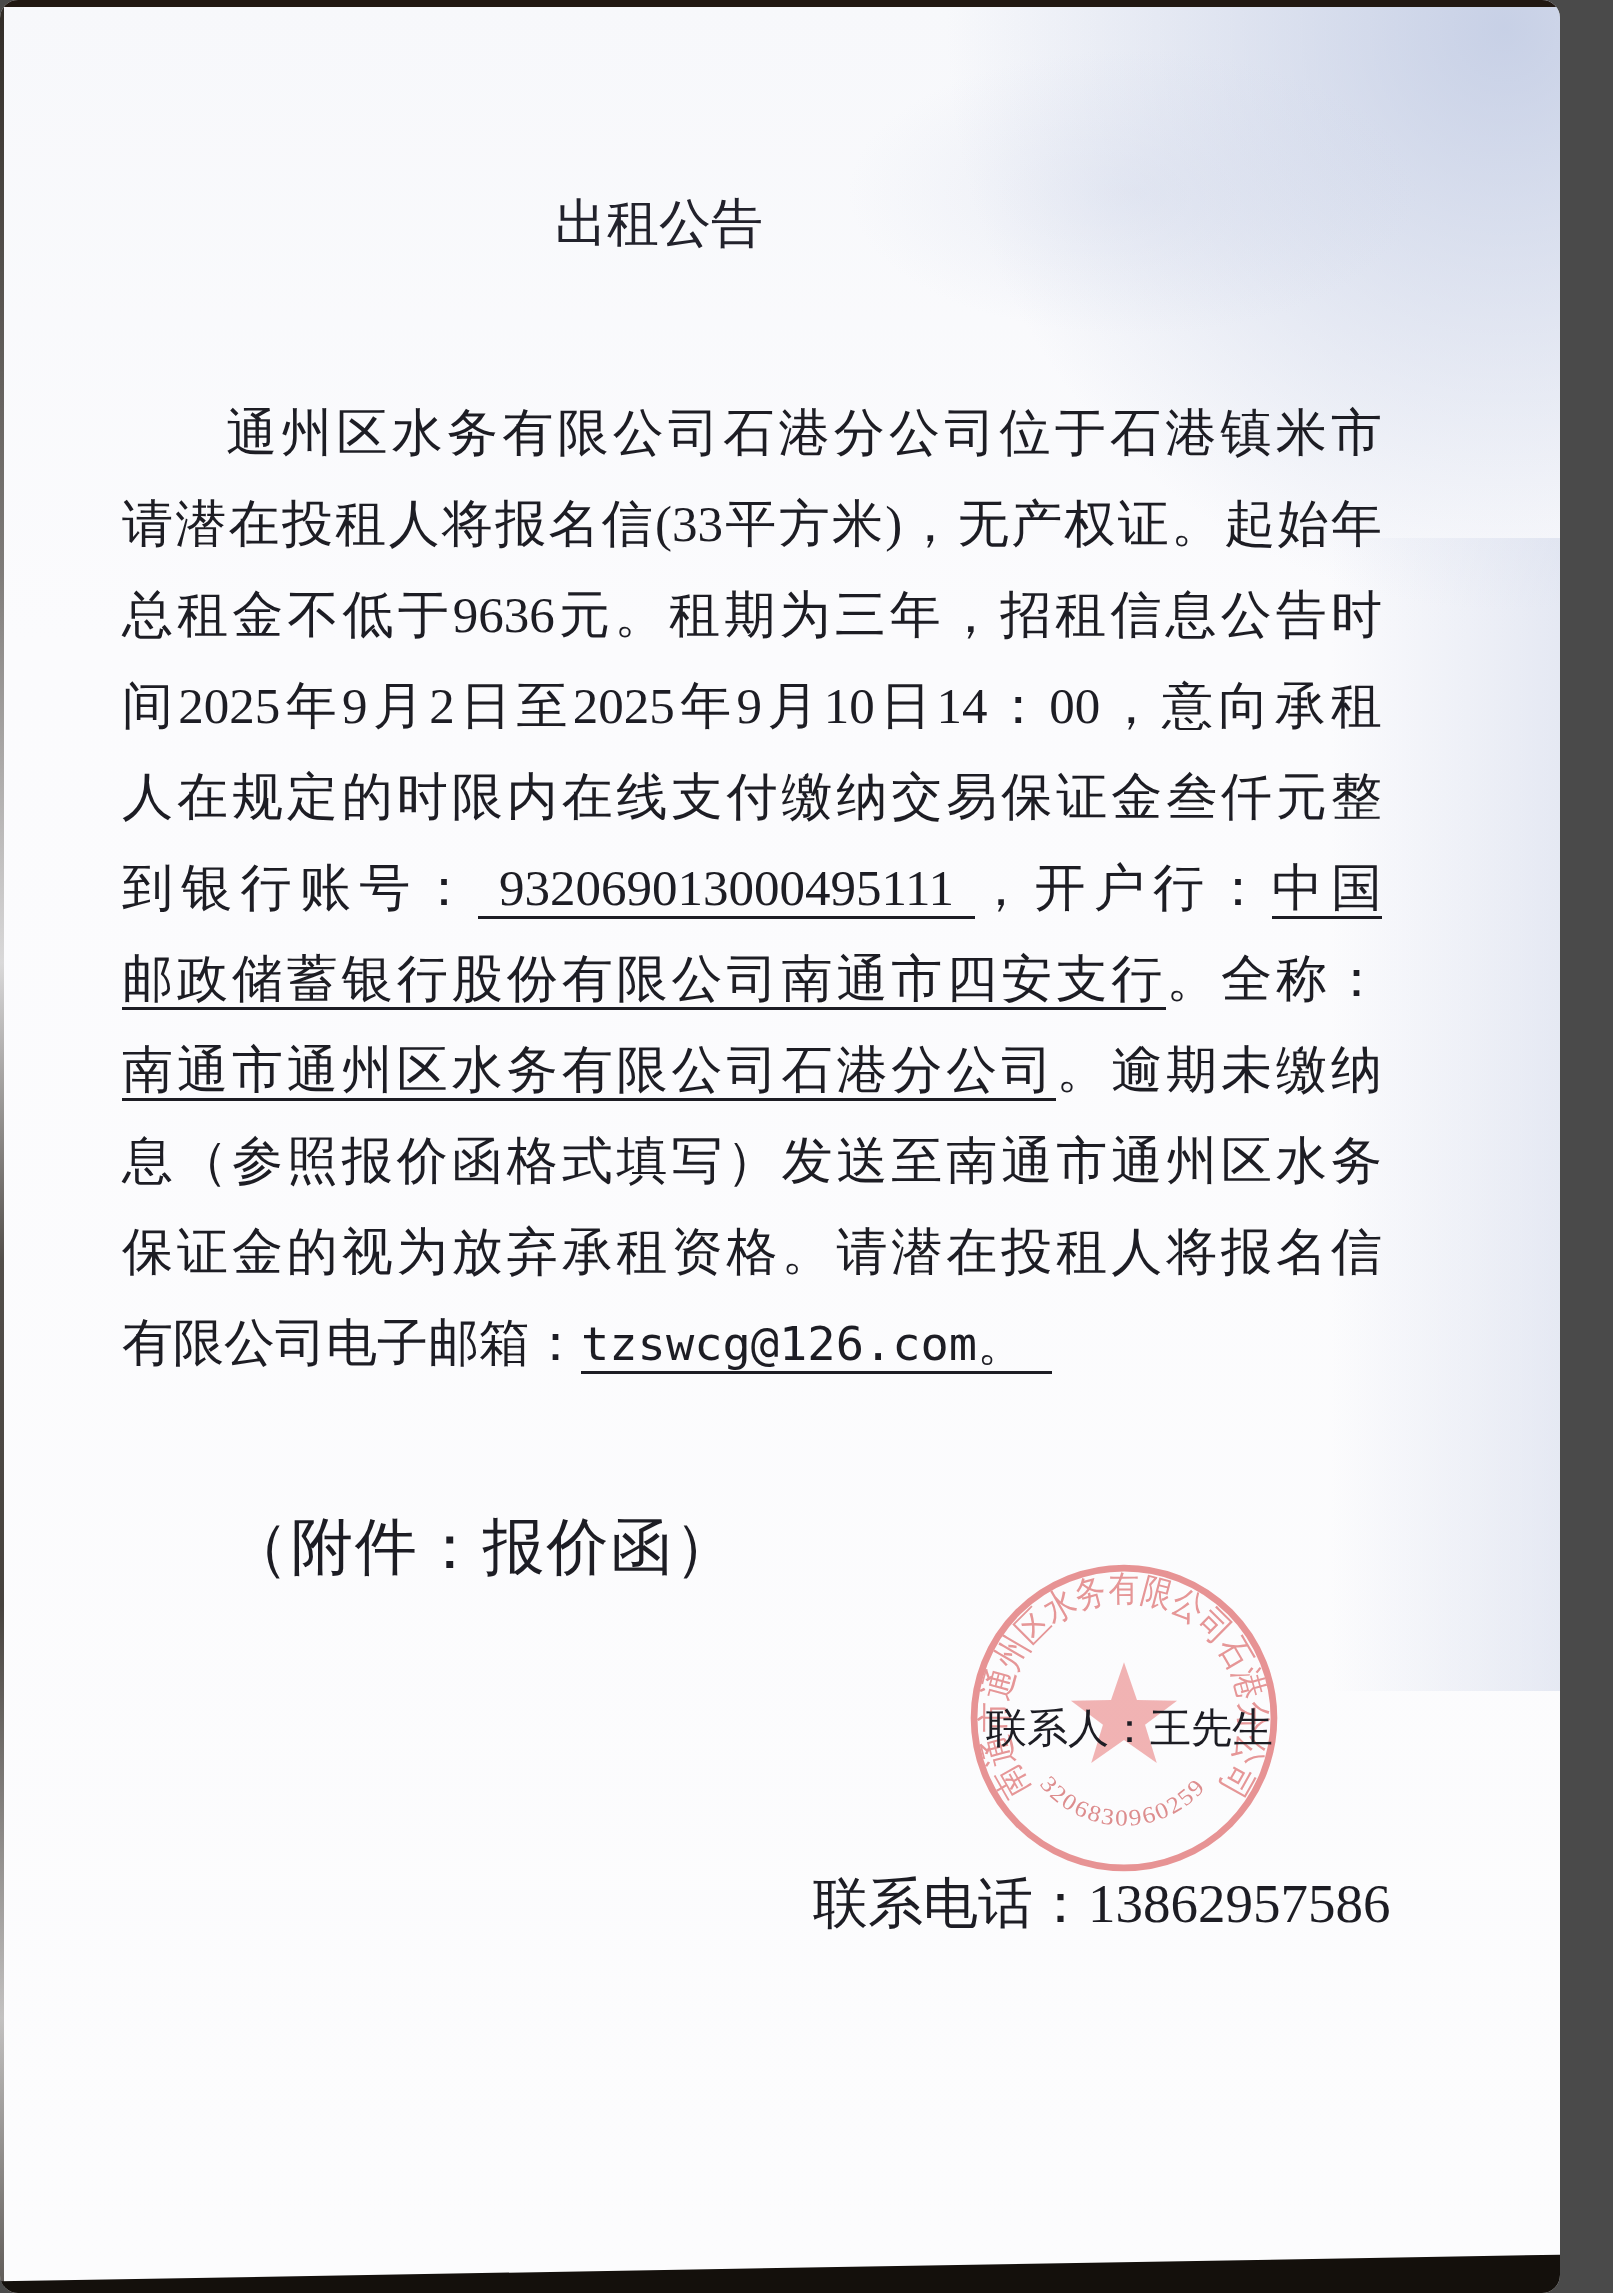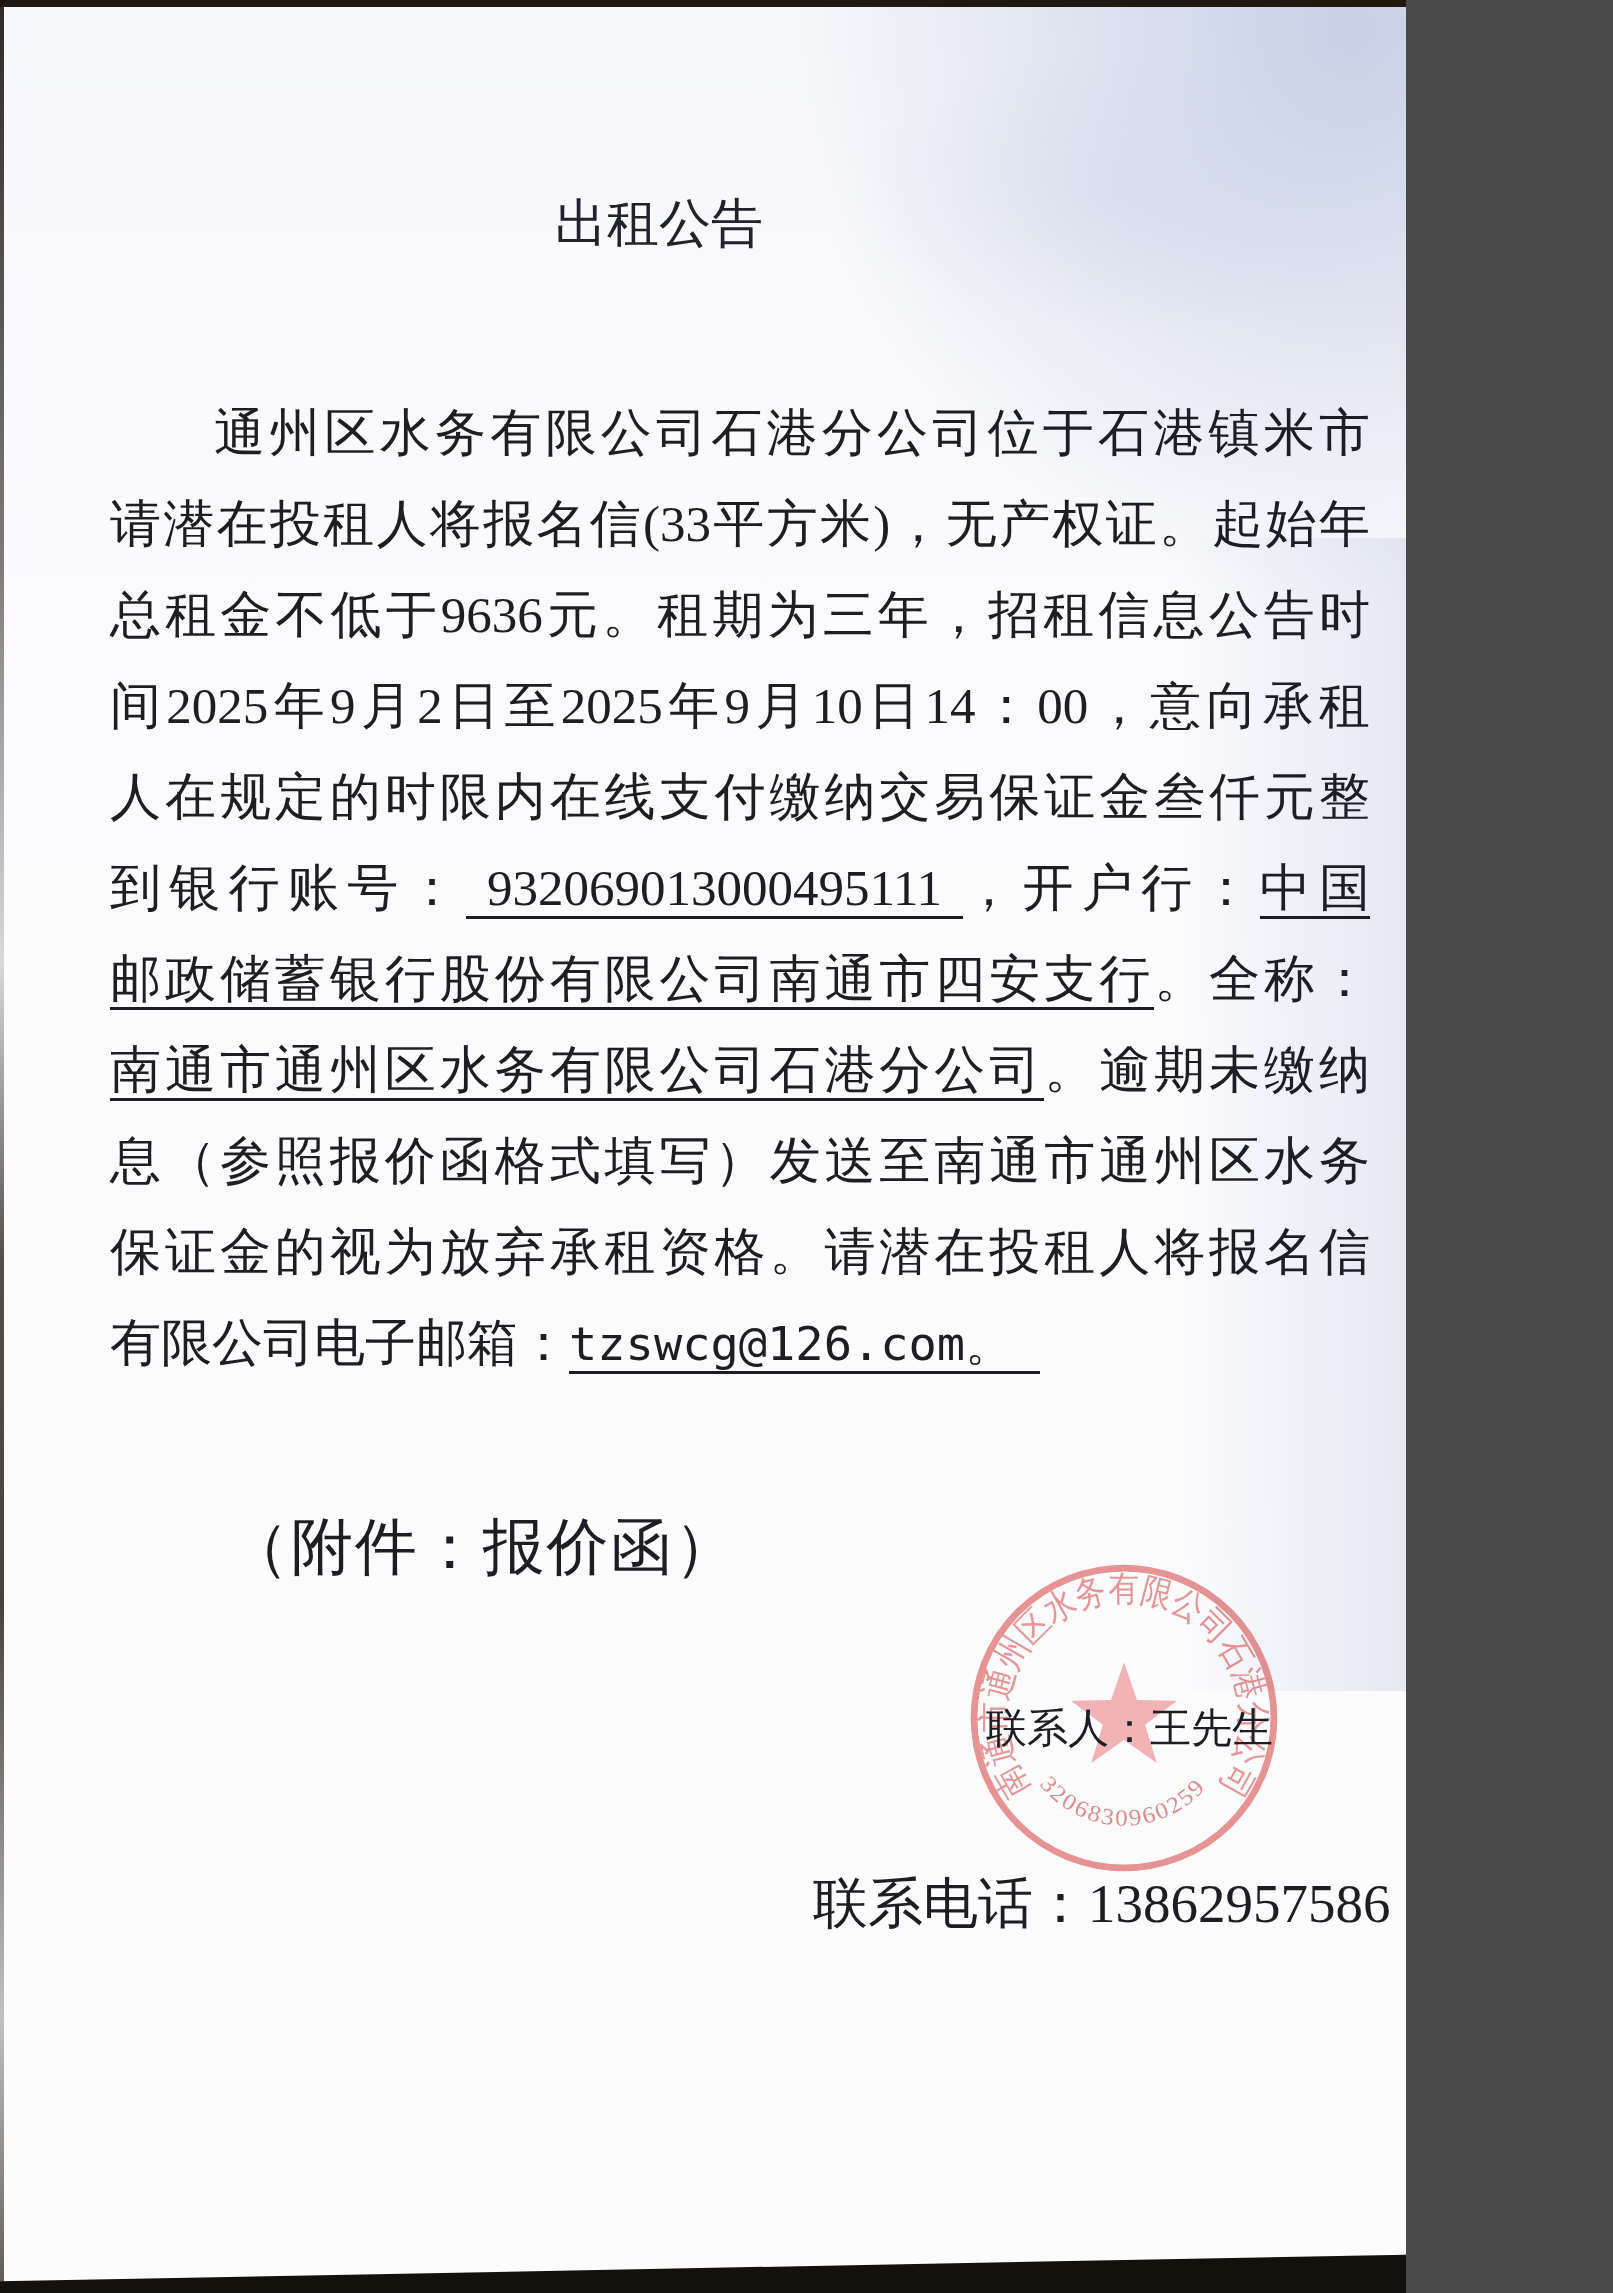--- a/index.html
+++ b/index.html
@@ -1,40 +1,41 @@
 <!DOCTYPE html>
 <html><head>
 <meta charset="utf-8">
 <style>
   html,body{margin:0;padding:0;background:#4a4a4a;}
   .page{
     position:relative;
-    width:1406px;height:2293px;
+    width:1560px;height:2293px;
     overflow:hidden;
     background:linear-gradient(180deg,#f7f8fb 0%,#fbfbfd 28%,#fcfcfd 100%);
     font-family:"Liberation Serif","DejaVu Serif",serif;
     color:#1d1d24;
+    border-radius:18px;
   }
   .shade-tr{position:absolute;top:0;right:0;width:692px;height:692px;
     background:radial-gradient(ellipse at 92% 4%,rgba(186,197,224,0.78) 0%,rgba(186,197,224,0.0) 62%);}
   .shade-right{position:absolute;top:538px;right:0;width:269px;height:1153px;
     background:linear-gradient(to left,rgba(196,205,228,0.40),rgba(196,205,228,0) 85%);}
   .shade-title{position:absolute;top:48px;left:845px;width:576px;height:288px;
     background:radial-gradient(ellipse at 50% 50%,rgba(200,208,230,0.30),rgba(200,208,230,0) 70%);}
   .edge-top{position:absolute;top:0;left:0;width:100%;height:6.7px;background:#211812;}
   .edge-left{position:absolute;top:0;left:0;width:3.8px;height:100%;
     background:linear-gradient(180deg,rgba(26,20,14,0.9) 0%,rgba(26,20,14,0.55) 25%,rgba(26,20,14,0.15) 42%,rgba(26,20,14,0.75) 55%,rgba(26,20,14,0.8) 70%,rgba(26,20,14,0.25) 88%,rgba(26,20,14,0.7) 100%);}
   .edge-bottom{position:absolute;left:0;top:2248px;width:100%;height:45px;background:#14100c;
     clip-path:polygon(0 74%,100% 15%,100% 100%,0 100%);}
 
   .doc-title{
     position:absolute;left:555px;top:192px;
     font-size:52px;line-height:63px;letter-spacing:0px;color:#22222c;
   }
-  .body-block{position:absolute;left:110px;top:388px;width:1260px;z-index:2;}
+  .body-block{position:absolute;left:122px;top:388px;width:1260px;z-index:2;}
   .bline{
     height:91px;line-height:91px;font-size:51px;
     text-align:justify;text-align-last:justify;
     white-space:nowrap;color:#1d1d24;
   }
   .bline.lastline{text-align:right;text-align-last:left;}
   .bline.indent{text-indent:104px;}
   .u{border-bottom:3.8px solid #1d1d24;}
   .email{font-family:"DejaVu Sans Mono","Liberation Mono",monospace;font-size:47px;}
 

